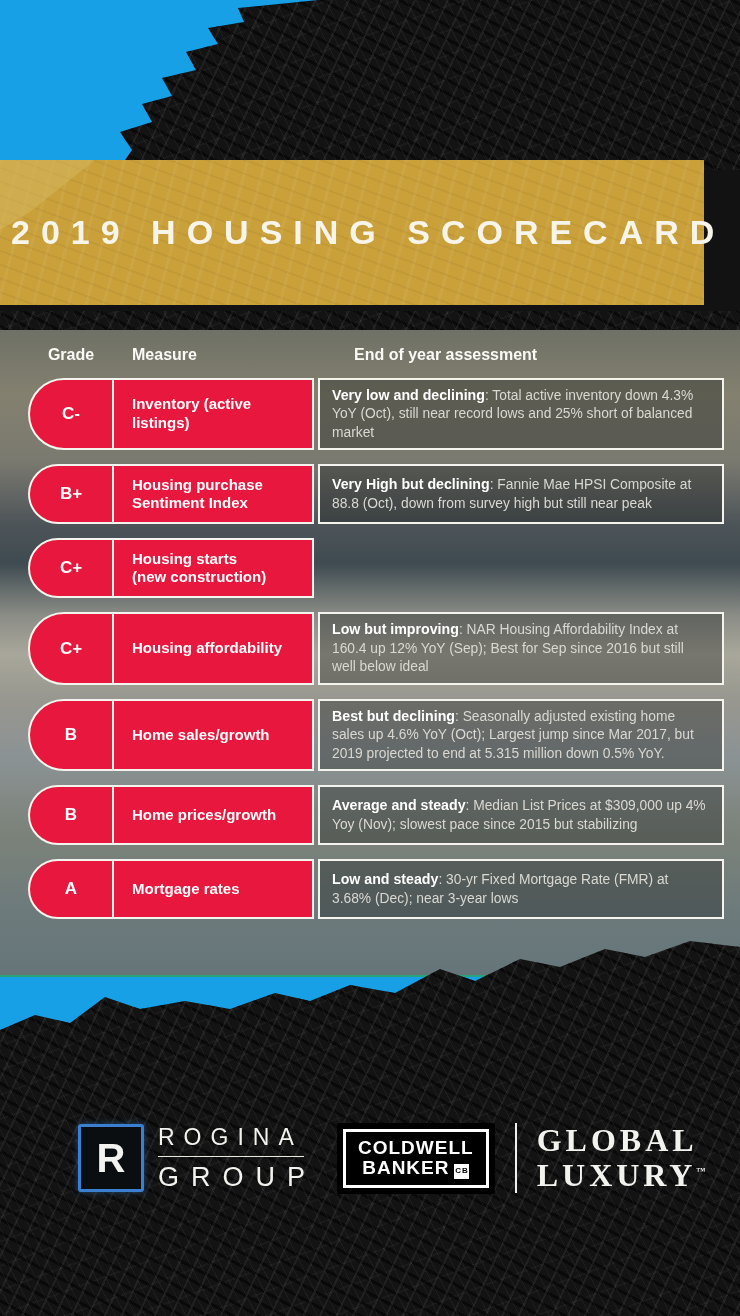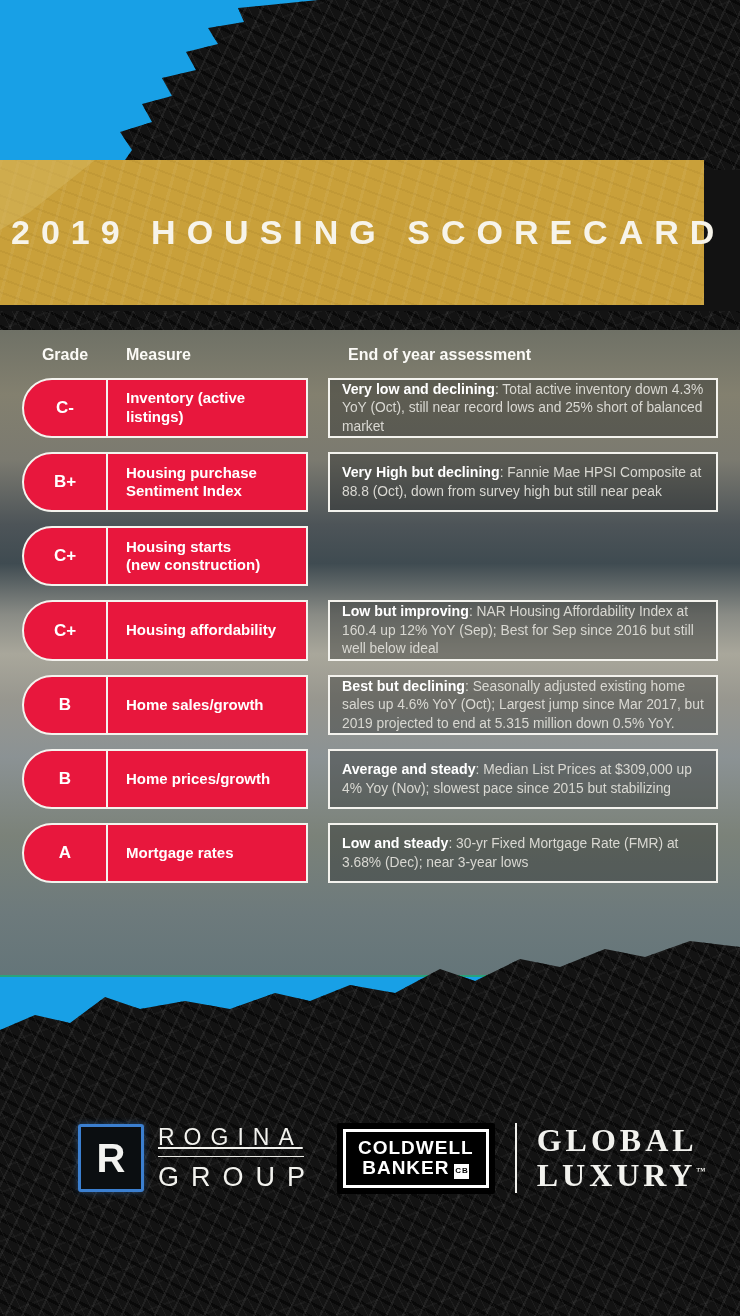--- a/index.html
+++ b/index.html
@@ -30,50 +30,50 @@
   .page-title{margin:0;color:#f7f4ea;font-size:34px;font-weight:bold;letter-spacing:11px;text-indent:11px;white-space:nowrap;}
   .torn-strip{position:absolute;left:0;top:311px;width:740px;height:44px;
     clip-path:polygon(0 0,740px 0,740px 26px,700px 34px,660px 24px,610px 36px,560px 27px,510px 38px,455px 28px,400px 40px,350px 30px,300px 41px,250px 31px,200px 42px,150px 32px,100px 40px,55px 30px,20px 38px,0 28px);}
   
   .photo{position:absolute;left:0;top:330px;width:740px;height:648px;
     background:linear-gradient(180deg,
       #6f7166 0%, #83806f 10%, #7b7a70 20%, #4d5458 30%, #3f4b51 36%,
       #8a8c86 44%, #a9a79b 50%, #98978f 57%, #8b9294 66%, #7b8279 78%,
       #6d7a7c 90%, #647579 100%);}
   
-  .table{position:absolute;left:22px;top:346px;width:696px;}
+  .table{position:absolute;left:28px;top:346px;width:696px;}
   .head-row{display:flex;color:#fbfaf6;font-weight:bold;font-size:16px;margin-bottom:14px;}
   .head-grade{width:86px;text-align:center;}
   .head-measure{width:200px;padding-left:18px;}
   .head-assess{flex:1;padding-left:22px;}
   .rows{display:flex;flex-direction:column;gap:14px;}
   .row{display:flex;align-items:stretch;}
   .pill{display:flex;width:282px;flex:0 0 282px;background:var(--red,#e8173d);
     border:2px solid var(--frame,#f4f3ee);border-radius:36px 0 0 36px;min-height:56px;}
   .grade-cell{width:82px;flex:0 0 82px;display:flex;align-items:center;justify-content:center;
     border-right:2px solid var(--frame,#f4f3ee);color:#fff;font-weight:bold;font-size:17px;}
   .measure-cell{flex:1;display:flex;align-items:center;padding:8px 0 8px 18px;
     color:#fff;font-weight:bold;font-size:15px;line-height:1.25;white-space:pre-line;}
-  .assess-cell{flex:1;margin-left:20px;border:2px solid var(--frame,#f4f3ee);
+  .assess-cell{flex:1;margin-left:4px;border:2px solid var(--frame,#f4f3ee);
     background:rgba(25,30,28,0.35);display:flex;flex-direction:column;justify-content:center;
-    padding:0 12px;color:var(--muted,#d9d8d2);font-size:13.8px;line-height:1.34;}
+    padding:6px 12px;color:var(--muted,#d9d8d2);font-size:13.8px;line-height:1.34;}
   .assess-cell b{color:#ffffff;font-size:14.2px;}
   
   .bottom-sky{position:absolute;left:0;top:975px;width:740px;height:62px;background:var(--blue,#18a0e6);
     border-top:2px solid #2aa37c;}
   .bottom-rock{position:absolute;left:0;top:935px;width:740px;height:381px;
     clip-path:polygon(0 95px,35px 80px,70px 88px,105px 62px,140px 74px,185px 66px,230px 74px,275px 58px,310px 66px,350px 50px,395px 58px,440px 34px,475px 46px,520px 24px,560px 32px,605px 14px,645px 22px,690px 6px,740px 12px,740px 381px,0 381px);}
   
   .footer{position:absolute;left:78px;top:188px;display:flex;align-items:center;gap:20px;}
   .rogina{display:flex;align-items:center;gap:14px;}
   .rogina-square{width:60px;height:62px;background:#0b0e11;border:3px solid #3b7fd0;border-radius:3px;
     display:flex;align-items:center;justify-content:center;box-shadow:0 0 6px rgba(59,127,208,.5);}
   .rogina-r{color:#f2f2f0;font-size:40px;font-weight:bold;line-height:1;}
   .rogina-name{color:#f2f2ee;}
-  .rogina-line1{font-size:23px;letter-spacing:9px;text-decoration:underline;}
+  .rogina-line1{font-size:23px;letter-spacing:9px;}
   .rogina-rule{border:0;border-top:1.5px solid #e9e9e4;margin:5px 0;width:146px;}
   .rogina-line2{font-size:27px;letter-spacing:12px;}
   .cb-box{background:#000;padding:6px;border-radius:2px;}
   .cb-frame{border:3px solid #fff;padding:6px 12px;text-align:center;}
   .cb-text{color:#fff;font-weight:bold;font-size:19px;letter-spacing:1px;line-height:1.05;white-space:nowrap;}
   .cb-mark{display:inline-flex;align-items:center;justify-content:center;width:15px;height:15px;
     background:#fff;color:#000;font-size:8px;font-weight:bold;margin-left:5px;vertical-align:1px;}
   .divider{width:2px;height:70px;background:#f0f0ec;}
   .global{font-family:"Liberation Serif",serif;color:#f2f2ee;font-size:32px;letter-spacing:4px;line-height:1.1;font-weight:bold;}
   .global sup{font-size:9px;letter-spacing:0;}

